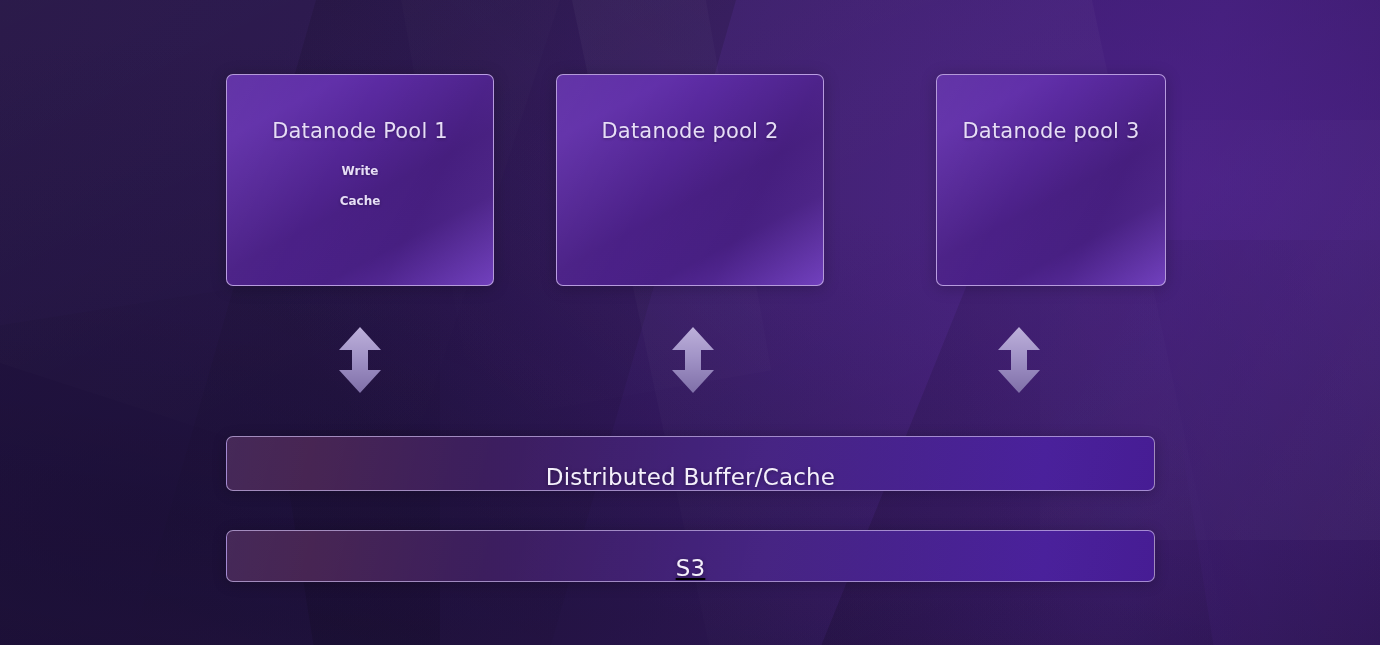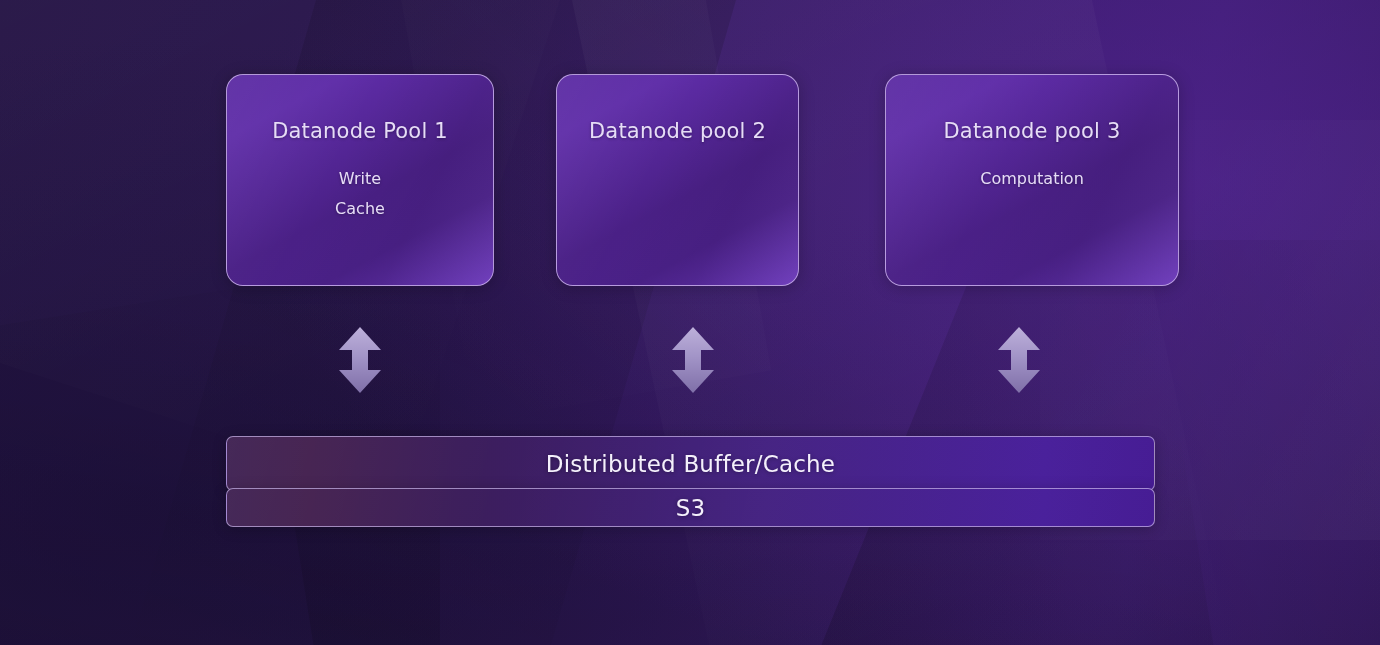--- a/index.html
+++ b/index.html
@@ -48,84 +48,84 @@
         transform:skewX(9deg); }
   .f8 { top:-100px; left:430px; width:300px; height:500px;
         background:linear-gradient(230deg, rgba(255,255,255,0.028), rgba(255,255,255,0));
         transform:rotate(-10deg); }
 
   
   .pool {
     position:absolute;
     top:74px; height:212px;
     border:1px solid rgba(206,184,238,0.80);
-    border-radius:17px;
+    border-radius:7px;
     background:linear-gradient(152deg, #5a2aa2 0%, #5f2da8 18%, #4a2086 56%, #4b2189 74%, #6b38bb 100%);
     box-shadow:0 2px 16px rgba(0,0,0,0.22);
     display:flex; flex-direction:column;
     align-items:center; justify-content:flex-start;
     padding-top:44px;
     overflow:hidden;
   }
   .pool::after {
     content:""; position:absolute; inset:0;
     background:linear-gradient(118deg, rgba(255,255,255,0.05) 0%, rgba(255,255,255,0) 42%,
                                         rgba(0,0,0,0.06) 70%, rgba(255,255,255,0.045) 100%);
     pointer-events:none;
   }
   .pool.p1 { left:226px; width:268px; }
-  .pool.p2 { left:556px; width:243px; }
-  .pool.p3 { left:885px; width:294px; }
+  .pool.p2 { left:556px; width:268px; }
+  .pool.p3 { left:936px; width:230px; }
 
   .pool-title {
     position:relative; z-index:2;
     color:#e6ddf6;
     font-size:21px;
     font-weight:400;
     letter-spacing:0.2px;
     text-shadow:0 1px 3px rgba(0,0,0,0.30);
   }
   .pool-lines {
     position:relative; z-index:2;
-    margin-top:21px;
+    margin-top:13px;
     text-align:center;
     color:#e6ddf6;
-    font-size:16px;
+    font-size:12px;
     line-height:30px;
-    font-weight:400;
+    font-weight:700;
     text-shadow:0 1px 3px rgba(0,0,0,0.30);
   }
 
   
   .arrow { position:absolute; top:326px; width:44px; height:68px; }
   .arrow.a1 { left:338px; }
   .arrow.a2 { left:671px; }
   .arrow.a3 { left:997px; }
   .arrow svg { display:block; width:44px; height:68px; }
 
   
   .bar {
     position:absolute;
     left:226px; width:929px;
     border:1px solid rgba(200,180,232,0.72);
     border-radius:7px;
-    display:flex; align-items:center; justify-content:center;
+    display:flex; align-items:flex-end; justify-content:center;
     background:linear-gradient(92deg, #3f2152 0%, #43204f 9%, #3c1e5c 26%, #3e1d76 50%,
                                       #441e8c 70%, #4b20a0 88%, #4a1e9c 100%);
     box-shadow:0 2px 14px rgba(0,0,0,0.22);
     overflow:hidden;
   }
   .bar::after {
     content:""; position:absolute; inset:0;
     background:linear-gradient(105deg, rgba(255,255,255,0.035) 0%, rgba(255,255,255,0) 30%,
                                         rgba(255,255,255,0.030) 58%, rgba(0,0,0,0.05) 100%);
     pointer-events:none;
   }
   .bar.buffer { top:436px; height:55px; }
-  .bar.s3     { top:488px; height:39px; }
+  .bar.s3     { top:530px; height:52px;text-decoration:underline; }
 
   .bar-label {
     position:relative; z-index:2;
     color:#f4f0fb;
     font-size:23px;
     font-weight:400;
     letter-spacing:0.2px;
     text-shadow:0 1px 4px rgba(0,0,0,0.35);
   }
   .bar.s3 .bar-label { font-size:23px; }
@@ -152,21 +152,20 @@
     </div>
   </div>
 
   <div class="pool p2">
     <div class="pool-title">Datanode pool 2</div>
   </div>
 
   <div class="pool p3">
     <div class="pool-title">Datanode pool 3</div>
     <div class="pool-lines">
-      <div>Computation</div>
     </div>
   </div>
 
   <div class="arrow a1">
     <svg viewBox="0 0 44 68" xmlns="http://www.w3.org/2000/svg">
       <defs>
         <linearGradient id="agrad1" x1="0" y1="0" x2="0" y2="1">
           <stop offset="0%" stop-color="#bdb0da"></stop>
           <stop offset="45%" stop-color="#a294c7"></stop>
           <stop offset="100%" stop-color="#7f6fa8"></stop>

